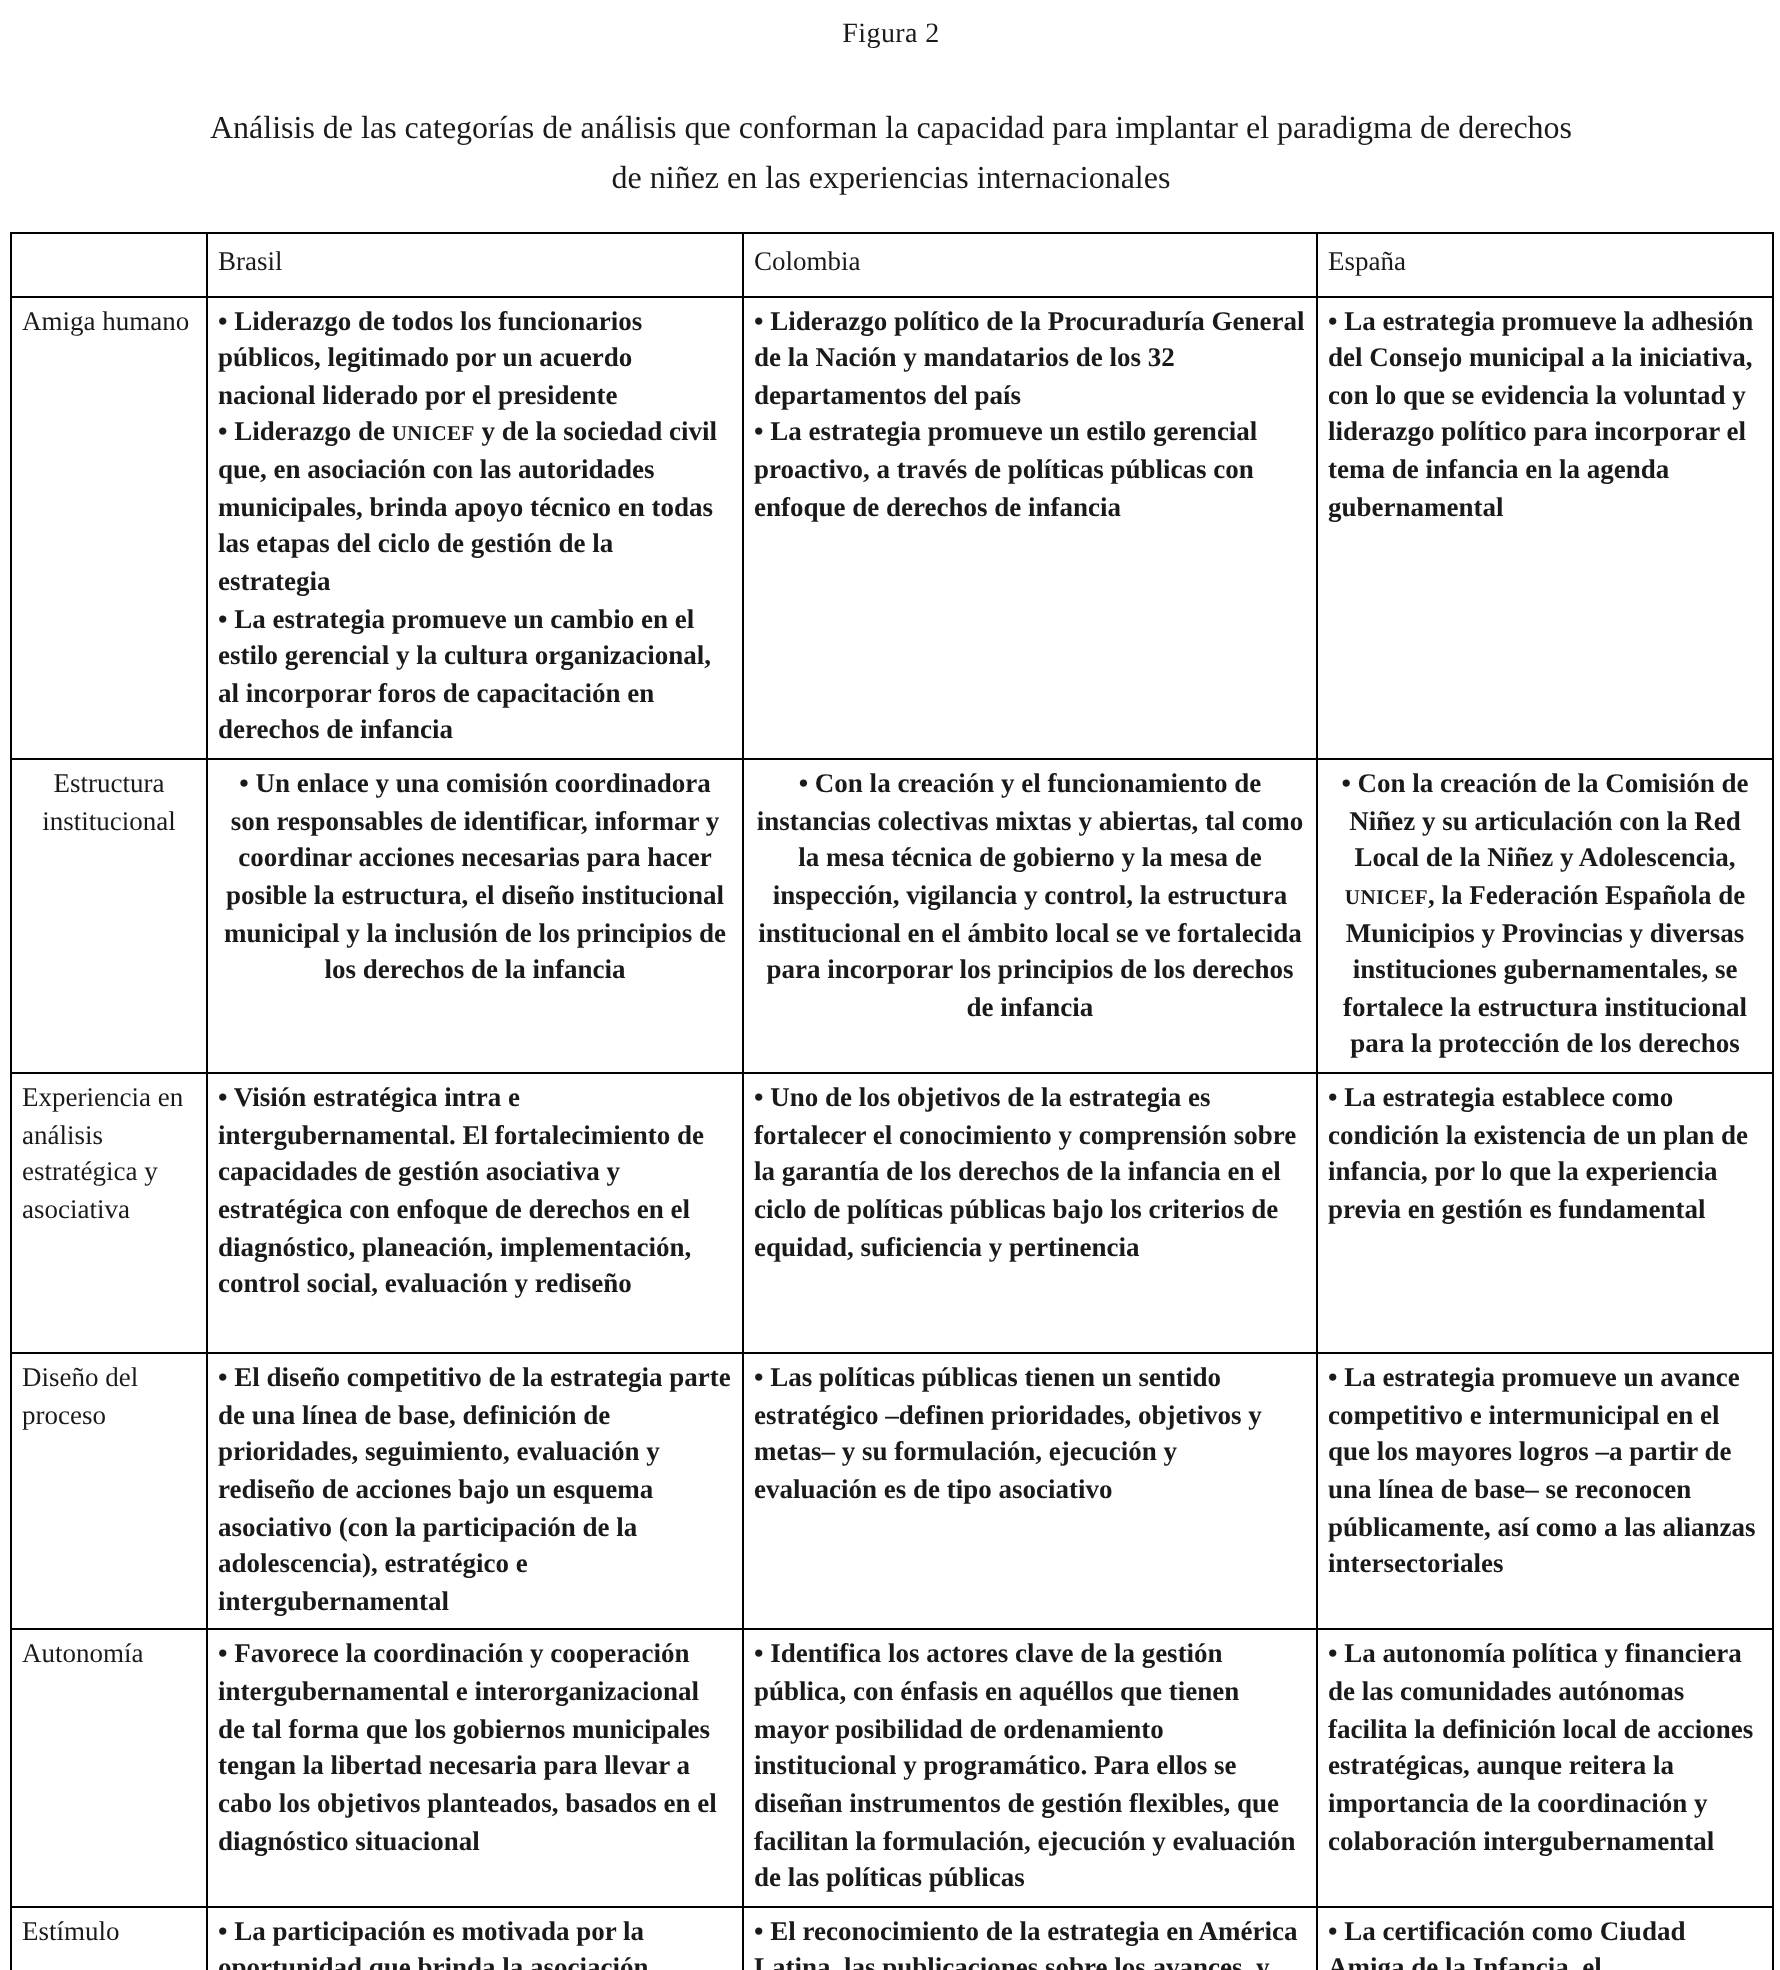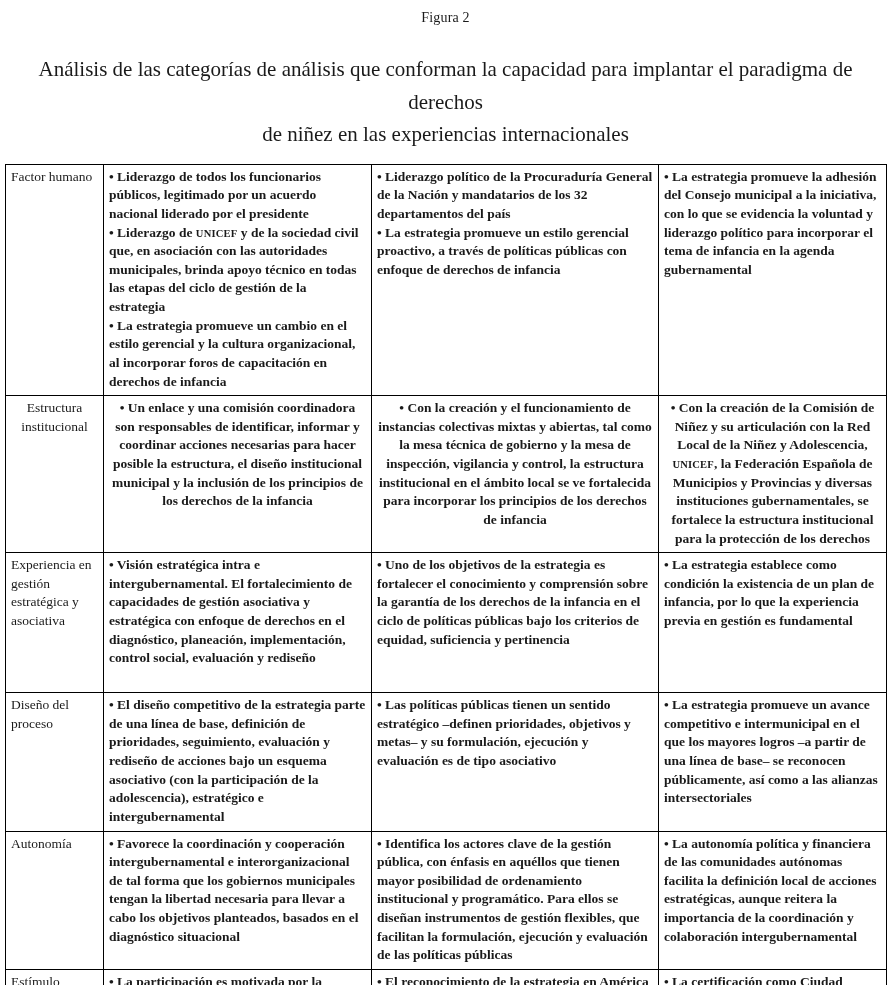--- a/index.html
+++ b/index.html
@@ -12,21 +12,21 @@
     padding: 8px 4px 6px 5px;
   }
   .figure-label {
     text-align: center;
     font-size: 14px;
     margin-top: 2px;
     letter-spacing: 0.2px;
   }
   .figure-caption {
     text-align: center;
-    font-size: 21px;
+    font-size: 16px;
     margin-top: 27px;
     line-height: 1.55;
   }
   table.comparison {
     margin-top: 13px;
     border-collapse: collapse;
     table-layout: fixed;
     width: 881px;
   }
   table.comparison td {
@@ -62,23 +62,29 @@
 </div>
 
 <table class="comparison">
   <colgroup>
     <col style="width:98px">
       <col style="width:268px">
       <col style="width:287px">
       <col style="width:228px">
   </colgroup>
   <tbody>
+    <tr class="header-row">
+      <td></td>
+      <td>Brasil</td>
+      <td>Colombia</td>
+      <td>España</td>
+    </tr>
 
     <tr class="r0">
-      <td class="category">Factor humano</td>
+      <td class="category">Amiga humano</td>
       <td>
         <p class="bullet">• Liderazgo de todos los funcionarios públicos, legitimado por un acuerdo nacional liderado por el presidente</p>
         <p class="bullet">• Liderazgo de <span class="sc">UNICEF</span> y de la sociedad civil que, en asociación con las autoridades municipales, brinda apoyo técnico en todas las etapas del ciclo de gestión de la estrategia</p>
         <p class="bullet">• La estrategia promueve un cambio en el estilo gerencial y la cultura organizacional, al incorporar foros de capacitación en derechos de infancia</p>
       </td>
       <td>
         <p class="bullet">• Liderazgo político de la Procuraduría General de la Nación y mandatarios de los 32 departamentos del país</p>
         <p class="bullet">• La estrategia promueve un estilo gerencial proactivo, a través de políticas públicas con enfoque de derechos de infancia</p>
       </td>
       <td>
@@ -93,21 +99,21 @@
       </td>
       <td>
         <p class="bullet">• Con la creación y el funcionamiento de instancias colectivas mixtas y abiertas, tal como la mesa técnica de gobierno y la mesa de inspección, vigilancia y control, la estructura institucional en el ámbito local se ve fortalecida para incorporar los principios de los derechos de infancia</p>
       </td>
       <td>
         <p class="bullet">• Con la creación de la Comisión de Niñez y su articulación con la Red Local de la Niñez y Adolescencia, <span class="sc">UNICEF</span>, la Federación Española de Municipios y Provincias y diversas instituciones gubernamentales, se fortalece la estructura institucional para la protección de los derechos</p>
       </td>
     </tr>
 
     <tr class="r2">
-      <td class="category">Experiencia en gestión estratégica y asociativa</td>
+      <td class="category">Experiencia en análisis estratégica y asociativa</td>
       <td>
         <p class="bullet">• Visión estratégica intra e intergubernamental. El fortalecimiento de capacidades de gestión asociativa y estratégica con enfoque de derechos en el diagnóstico, planeación, implementación, control social, evaluación y rediseño</p>
       </td>
       <td>
         <p class="bullet">• Uno de los objetivos de la estrategia es fortalecer el conocimiento y comprensión sobre la garantía de los derechos de la infancia en el ciclo de políticas públicas bajo los criterios de equidad, suficiencia y pertinencia</p>
       </td>
       <td>
         <p class="bullet">• La estrategia establece como condición la existencia de un plan de infancia, por lo que la experiencia previa en gestión es fundamental</p>
       </td>
     </tr>

